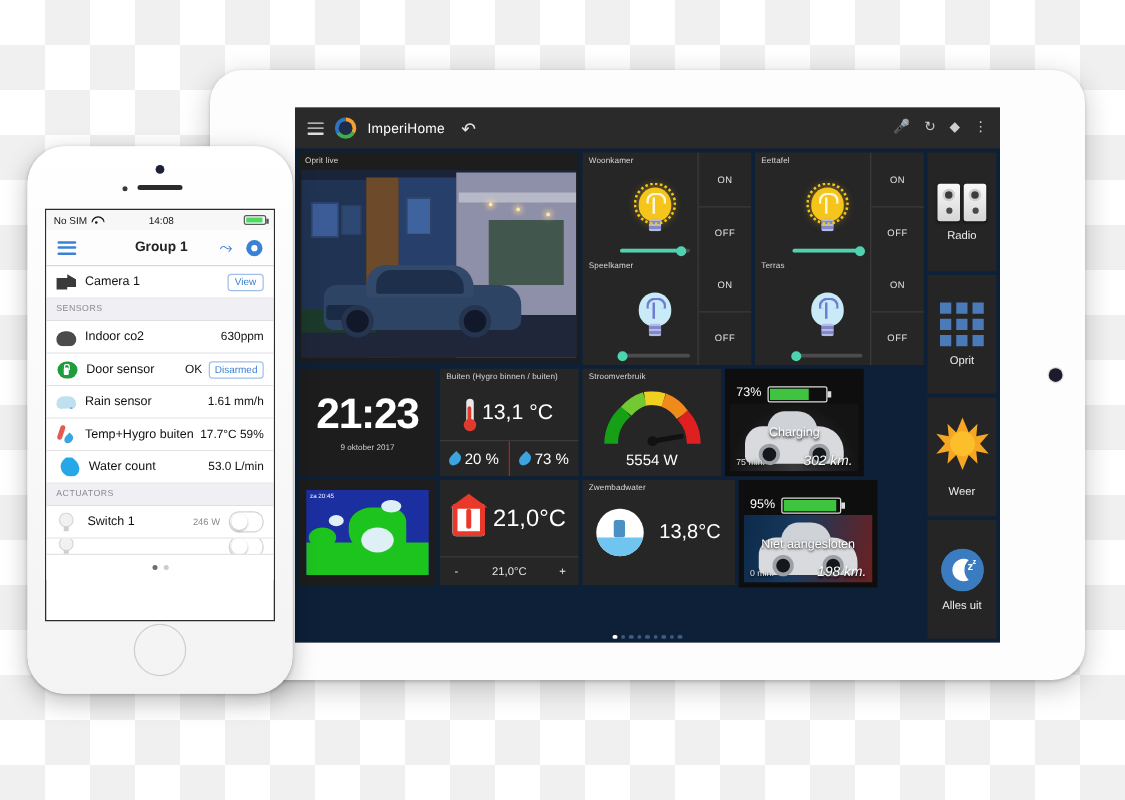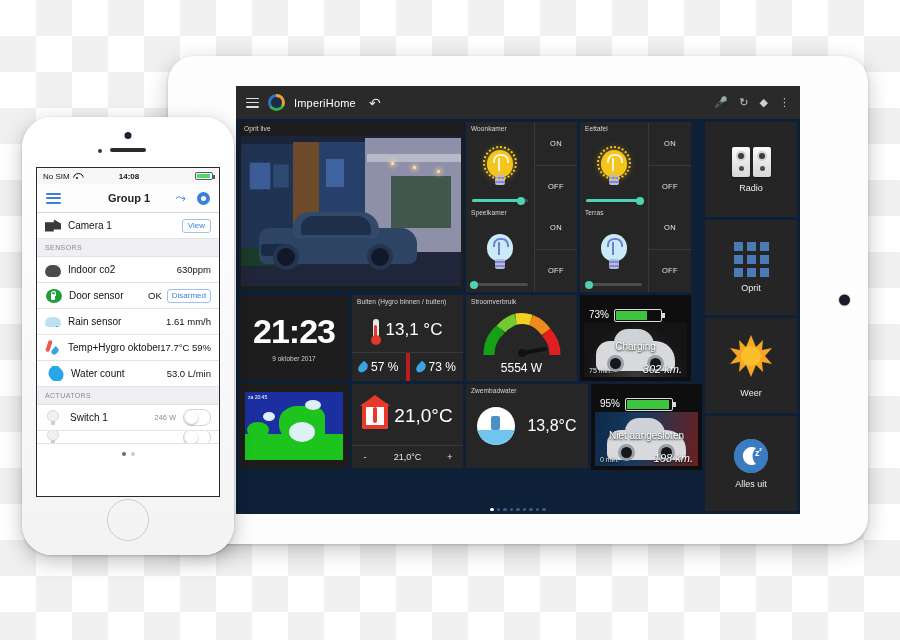--- a/index.html
+++ b/index.html
@@ -87,21 +87,21 @@
   #clock-tile{width:110px;height:86px;background:#1d1d1d;display:flex;flex-direction:column;align-items:center;justify-content:center;}
   #clock-time{color:#fff;font-size:34px;font-weight:bold;letter-spacing:-1px;line-height:1;}
   #clock-date{color:#cfcfcf;font-size:6.5px;margin-top:7px;}
 
   
   #out-tile{width:111px;height:86px;background:#262626;}
   #out-top{position:absolute;left:0;top:13px;width:100%;height:43px;display:flex;align-items:center;justify-content:center;gap:7px;}
   #out-temp{color:#fff;font-size:17px;}
   #out-bottom{position:absolute;left:0;bottom:0;width:100%;height:28px;display:flex;border-top:1px solid #3a3a3a;}
   .out-h{flex:1;display:flex;align-items:center;justify-content:center;gap:4px;color:#fff;font-size:12px;}
-  .out-h + .out-h{border-left:4px solid #b91c1c;}
+  .out-h + .out-h{border-left:1px solid #b91c1c;}
   .drop{width:8px;height:11px;background:#3aa5e0;border-radius:0 50% 50% 50%;transform:rotate(45deg);display:inline-block;}
   .thermo{width:6px;height:22px;background:#e8e8e8;border-radius:3px;position:relative;}
   .thermo:after{content:"";position:absolute;left:-2px;bottom:-4px;width:10px;height:10px;border-radius:50%;background:#e03a2f;}
   .thermo:before{content:"";position:absolute;left:1.5px;bottom:2px;width:3px;height:14px;background:#e03a2f;border-radius:2px;}
 
   
   #radar-tile{width:110px;height:84px;background:#1d1d1d;}
   #radar-img{position:absolute;left:6px;top:8px;width:98px;height:68px;background:#1b2fa0;overflow:hidden;}
   .rg{position:absolute;background:#1ec41e;}
   #rg1{left:0;top:42px;width:98px;height:26px;}
@@ -119,21 +119,21 @@
   #th-val{color:#fff;font-size:19px;}
   #th-icon{width:26px;height:26px;background:#fff;border-radius:3px;position:relative;box-shadow:inset 0 0 0 4px #e8392b;}
   #th-icon:before{content:"";position:absolute;left:-2px;top:-8px;border-left:15px solid transparent;border-right:15px solid transparent;border-bottom:11px solid #e8392b;}
   #th-icon:after{content:"";position:absolute;left:11px;top:4px;width:4px;height:16px;background:#e8392b;border-radius:2px;}
   #th-bar{position:absolute;left:0;bottom:0;width:100%;height:22px;display:flex;align-items:center;border-top:1px solid #3a3a3a;color:#e8e8e8;font-size:9px;}
   #th-bar .minus{width:26px;text-align:center;}
   #th-bar .plus{width:26px;text-align:center;margin-left:auto;}
   #th-bar .set{flex:1;text-align:center;}
 
   
-  .light-tile{width:111px;height:86px;background:#262626;display:flex;}
+  .light-tile{width:111px;height:86px;background:#262626;display:flex;padding-left:24px;}
   .lt-left{flex:1;position:relative;display:flex;align-items:center;justify-content:center;}
   .lt-right{width:42px;display:flex;flex-direction:column;border-left:1px solid #3a3a3a;}
   .lt-btn{flex:1;display:flex;align-items:center;justify-content:center;color:#e4e4e4;font-size:7.5px;letter-spacing:.4px;}
   .lt-btn + .lt-btn{border-top:1px solid #3a3a3a;}
   .bulb{position:relative;width:26px;height:36px;margin-top:6px;}
   .bulb-glass{position:absolute;left:0;top:0;width:26px;height:27px;border-radius:50% 50% 45% 45%;}
   .bulb-base{position:absolute;left:8px;top:25px;width:10px;height:10px;background:#9aa0d8;border-radius:2px;
     background-image:repeating-linear-gradient(#b4b9e6 0 2px,#8189c8 2px 4px);}
   .bulb-fil{position:absolute;left:11px;top:8px;width:2px;height:13px;background:rgba(255,255,255,.85);}
   .bulb-fil:before{content:"";position:absolute;left:-5px;top:-4px;width:12px;height:7px;border:2px solid rgba(255,255,255,.85);border-bottom:none;border-radius:7px 7px 0 0;}
@@ -201,21 +201,21 @@
     box-shadow:0 6px 20px rgba(0,0,0,.25), 0 1px 3px rgba(0,0,0,.2);
   }
   #ph-cam{position:absolute;left:50%;top:15px;transform:translateX(-50%);width:7px;height:7px;border-radius:50%;background:#1c2138;}
   #ph-speaker{position:absolute;left:50%;top:31px;transform:translateX(-50%);width:36px;height:4px;border-radius:2px;background:#2b2b2b;}
   #ph-sensor{position:absolute;left:50%;top:32px;margin-left:-30px;width:4px;height:4px;border-radius:50%;background:#3a3a3a;}
   #ph-home{position:absolute;left:50%;bottom:14px;transform:translateX(-50%);width:40px;height:40px;border-radius:50%;border:1.2px solid #cfcfcf;}
   #ph-screen{position:absolute;left:14px;top:50px;width:184px;height:330px;background:#fff;overflow:hidden;border:1px solid #2b2b2b;box-sizing:border-box;}
 
   #statusbar{height:16px;background:#f7f7f7;display:flex;align-items:center;padding:0 6px;font-size:8px;color:#111;}
   #sb-left{display:flex;align-items:center;gap:3px;}
-  #sb-time{position:absolute;left:0;width:184px;text-align:center;font-size:8px;font-weight:bold;}
+  #sb-time{position:absolute;left:0;width:184px;text-align:center;font-size:8px;font-weight:normal;}
   #sb-right{margin-left:auto;display:flex;align-items:center;gap:2px;}
   #battery{width:18px;height:8px;border:1px solid #5a5a5a;border-radius:2px;position:relative;box-sizing:border-box;}
   #battery i{position:absolute;left:1px;top:1px;bottom:1px;right:2px;background:#4cd964;display:block;}
   #battery:after{content:"";position:absolute;right:-3px;top:2px;width:2px;height:4px;background:#5a5a5a;}
   .wifi{width:9px;height:7px;position:relative;}
   .wifi:before{content:"";position:absolute;left:0;top:0;width:9px;height:9px;border:1.5px solid #111;border-radius:50%;
     clip-path:polygon(0 0,100% 0,100% 48%,0 48%);}
   .wifi:after{content:"";position:absolute;left:3.2px;top:4.4px;width:2.6px;height:2.6px;border-radius:50%;background:#111;}
 
   #ph-nav{height:28px;background:#fdfdfd;border-bottom:1px solid #d8d8d8;display:flex;align-items:center;padding:0 9px;position:relative;}
@@ -404,21 +404,21 @@
 
             <div class="tile" id="out-tile">
               <div class="tile-label">Buiten (Hygro binnen / buiten)</div>
               <div id="out-top">
                 <span class="thermo"></span>
                 <span id="out-temp">13,1 °C</span>
               </div>
               <div id="out-bottom">
                 <div class="out-h">
                   <span class="drop"></span>
-                  <span>57 %</span>
+                  <span>20 %</span>
                 </div>
                 <div class="out-h">
                   <span class="drop"></span>
                   <span>73 %</span>
                 </div>
               </div>
             </div>
 
             <div class="tile" id="gauge-tile">
               <div class="tile-label">Stroomverbruik</div>
@@ -633,21 +633,21 @@
       <div class="rl">
           <span class="ico raincloud"></span>
         <span>Rain sensor</span>
         </div>
       <span class="rv">1.61 mm/h</span>
     </div>
 
     <div class="ph-row">
       <div class="rl">
           <span class="ico thermdrop"></span>
-        <span>Temp+Hygro oktober</span>
+        <span>Temp+Hygro buiten</span>
         </div>
       <span class="rv">17.7°C 59%</span>
     </div>
 
     <div class="ph-row">
       <div class="rl">
           <span class="ico waterdrop"></span>
         <span>Water count</span>
         </div>
       <span class="rv">53.0 L/min</span>

